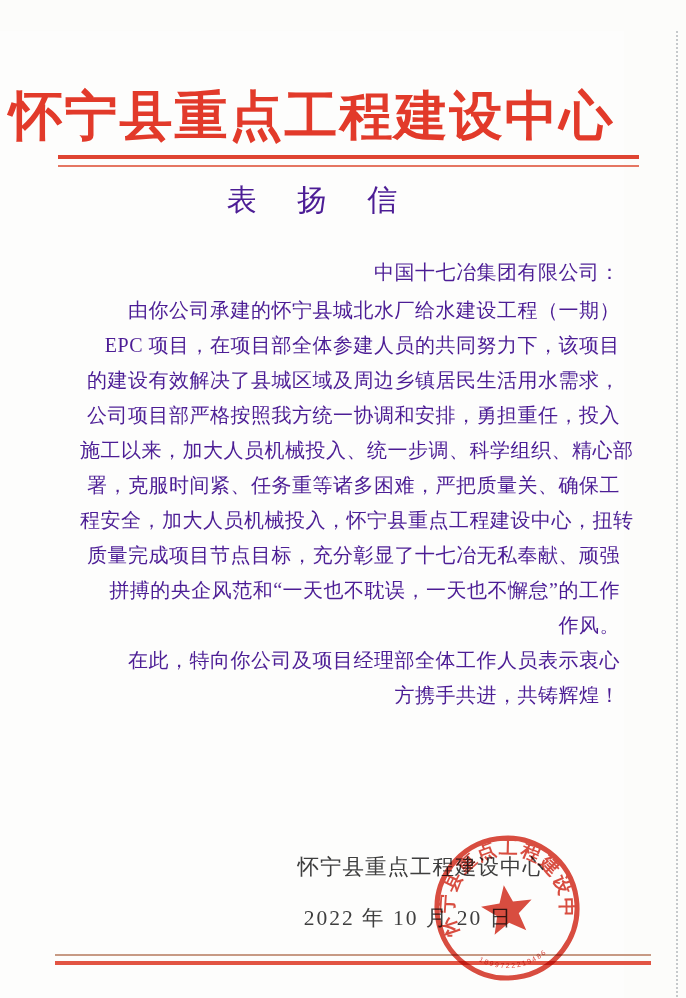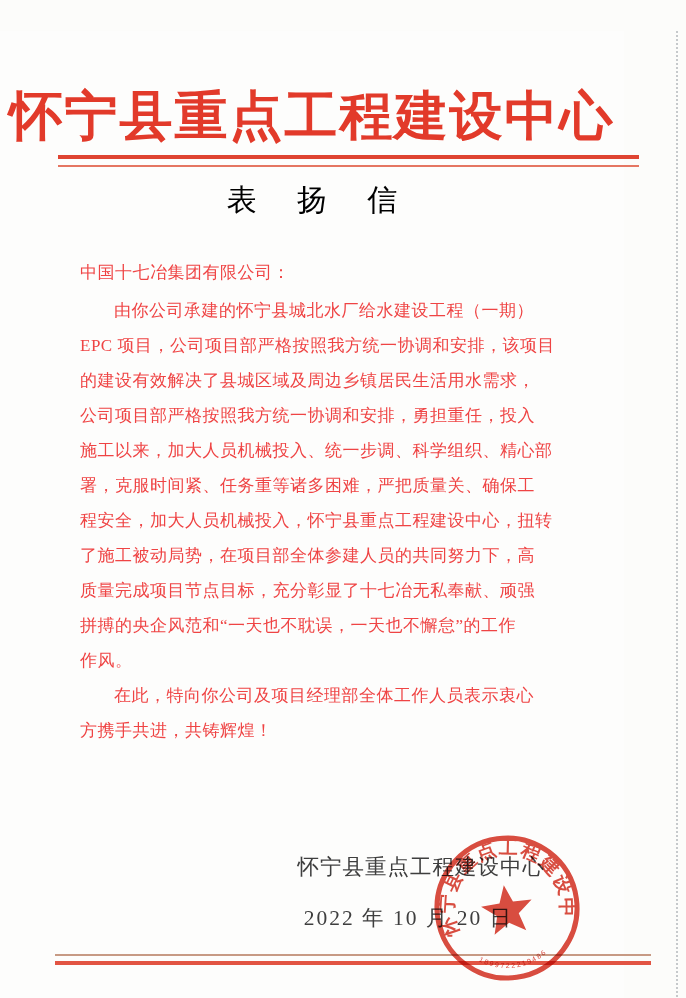--- a/index.html
+++ b/index.html
@@ -27,30 +27,31 @@
     color: #e23a2a;
     letter-spacing: 2px;
     font-family: "Liberation Serif", serif;
   }
   .header-rule { position: absolute; top: 124px; left: 58px; width: 581px; }
   .header-rule .thick { height: 4px; background: #df4432; }
   .header-rule .thin  { height: 2px; background: #e57662; margin-top: 6px; }
   .doc-title {
     position: absolute; top: 149px; left: 0; width: 100%;
     text-align: center;
-    font-size: 30px; color: #000000;
+    font-size: 30px; color: #4c1d95;
     letter-spacing: 16px; text-indent: 16px;
     font-family: "Liberation Sans", sans-serif;
   }
   .body-text {
     position: absolute; top: 224px; left: 80px; width: 540px;
-    font-size: 17px; line-height: 35px;
-    color: #ef4444;
+    font-size: 20px; line-height: 35px;
+    color: #4c1d95;
     letter-spacing: 0.5px;
     font-family: "Liberation Serif", serif;
+    text-align: right;
   }
   .body-text .line { white-space: nowrap; }
   .body-text .salutation { margin-bottom: 3px; }
   .body-text .indent { text-indent: 2em; }
   .signoff {
     position: absolute; top: 819px; right: 79px;
     text-align: right;
     font-size: 21.5px; line-height: 35px;
     color: #3e3e3e; letter-spacing: 1px;
     font-family: "Liberation Serif", serif;
@@ -80,27 +81,26 @@
     <div class="thick"></div>
     <div class="thin"></div>
   </div>
 
   <div class="doc-title">表 扬 信</div>
 
   <div class="body-text">
     <div class="line salutation">中国十七冶集团有限公司：</div>
 
     <div class="line indent">由你公司承建的怀宁县城北水厂给水建设工程（一期）</div>
-    <div class="line">EPC 项目，公司项目部严格按照我方统一协调和安排，该项目</div>
+    <div class="line">EPC 项目，在项目部全体参建人员的共同努力下，该项目</div>
     <div class="line">的建设有效解决了县城区域及周边乡镇居民生活用水需求，</div>
     <div class="line">公司项目部严格按照我方统一协调和安排，勇担重任，投入</div>
     <div class="line">施工以来，加大人员机械投入、统一步调、科学组织、精心部</div>
     <div class="line">署，克服时间紧、任务重等诸多困难，严把质量关、确保工</div>
     <div class="line">程安全，加大人员机械投入，怀宁县重点工程建设中心，扭转</div>
-    <div class="line">了施工被动局势，在项目部全体参建人员的共同努力下，高</div>
     <div class="line">质量完成项目节点目标，充分彰显了十七冶无私奉献、顽强</div>
     <div class="line">拼搏的央企风范和“一天也不耽误，一天也不懈怠”的工作</div>
     <div class="line">作风。</div>
 
     <div class="line indent">在此，特向你公司及项目经理部全体工作人员表示衷心</div>
     <div class="line">方携手共进，共铸辉煌！</div>
   </div>
 
   <div class="signoff">
     <div class="sig">怀宁县重点工程建设中心</div>

